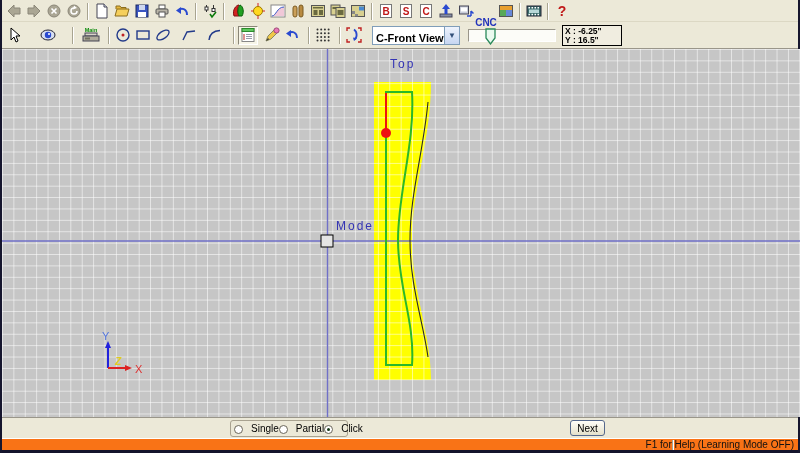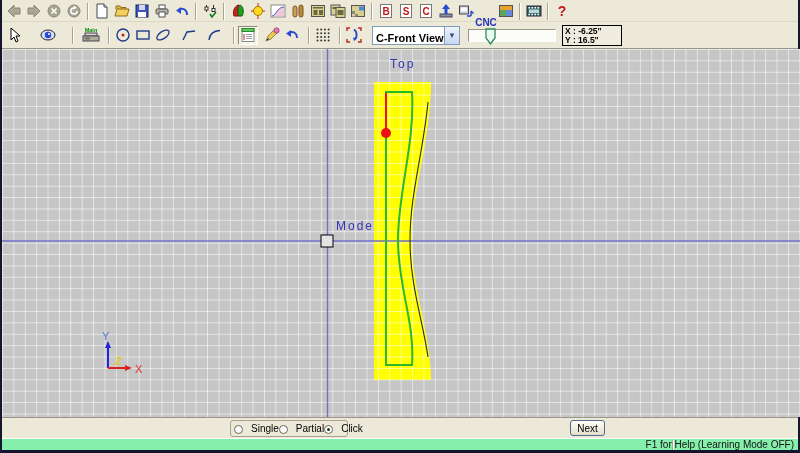--- a/index.html
+++ b/index.html
@@ -50,21 +50,21 @@
                 border:1px solid #a8a290; border-radius:3px; display:flex; align-items:center; justify-content:space-around; padding:0 3px; }
   .radio-item { display:flex; align-items:flex-end; gap:8px; font-size:10px; }
   .radio { width:9px; height:9px; border-radius:50%; background:#fff; border:1px solid #6a665a; position:relative; flex:none; }
   .radio.checked::after { content:""; position:absolute; left:2px; top:2px; width:3px; height:3px;
                           border-radius:50%; background:#173a17; }
   #next-button { position:absolute; left:568px; top:2px; width:35px; height:16px; font-size:10px;
                  background:linear-gradient(#fffef8,#e4e0ca); border:1px solid #55688c; border-radius:3px;
                  display:flex; align-items:center; justify-content:center; }
 
   
-  #status-bar { position:relative; height:12px; background:#86efac; border-top:1px solid #fff; }
+  #status-bar { position:relative; height:12px; background:#f97316; border-top:1px solid #fff; }
   #status-div { position:absolute; left:670px; top:1px; width:2px; height:10px;
                 border-left:1px solid #a8a490; border-right:1px solid #fff; }
   #status-text { position:absolute; right:4px; top:0; font-size:10px; color:#111; }
   #bottom-strip { height:3px; background:#14142c; }
 </style>
 </head>
 <body>
 
 <div id="window">
 

